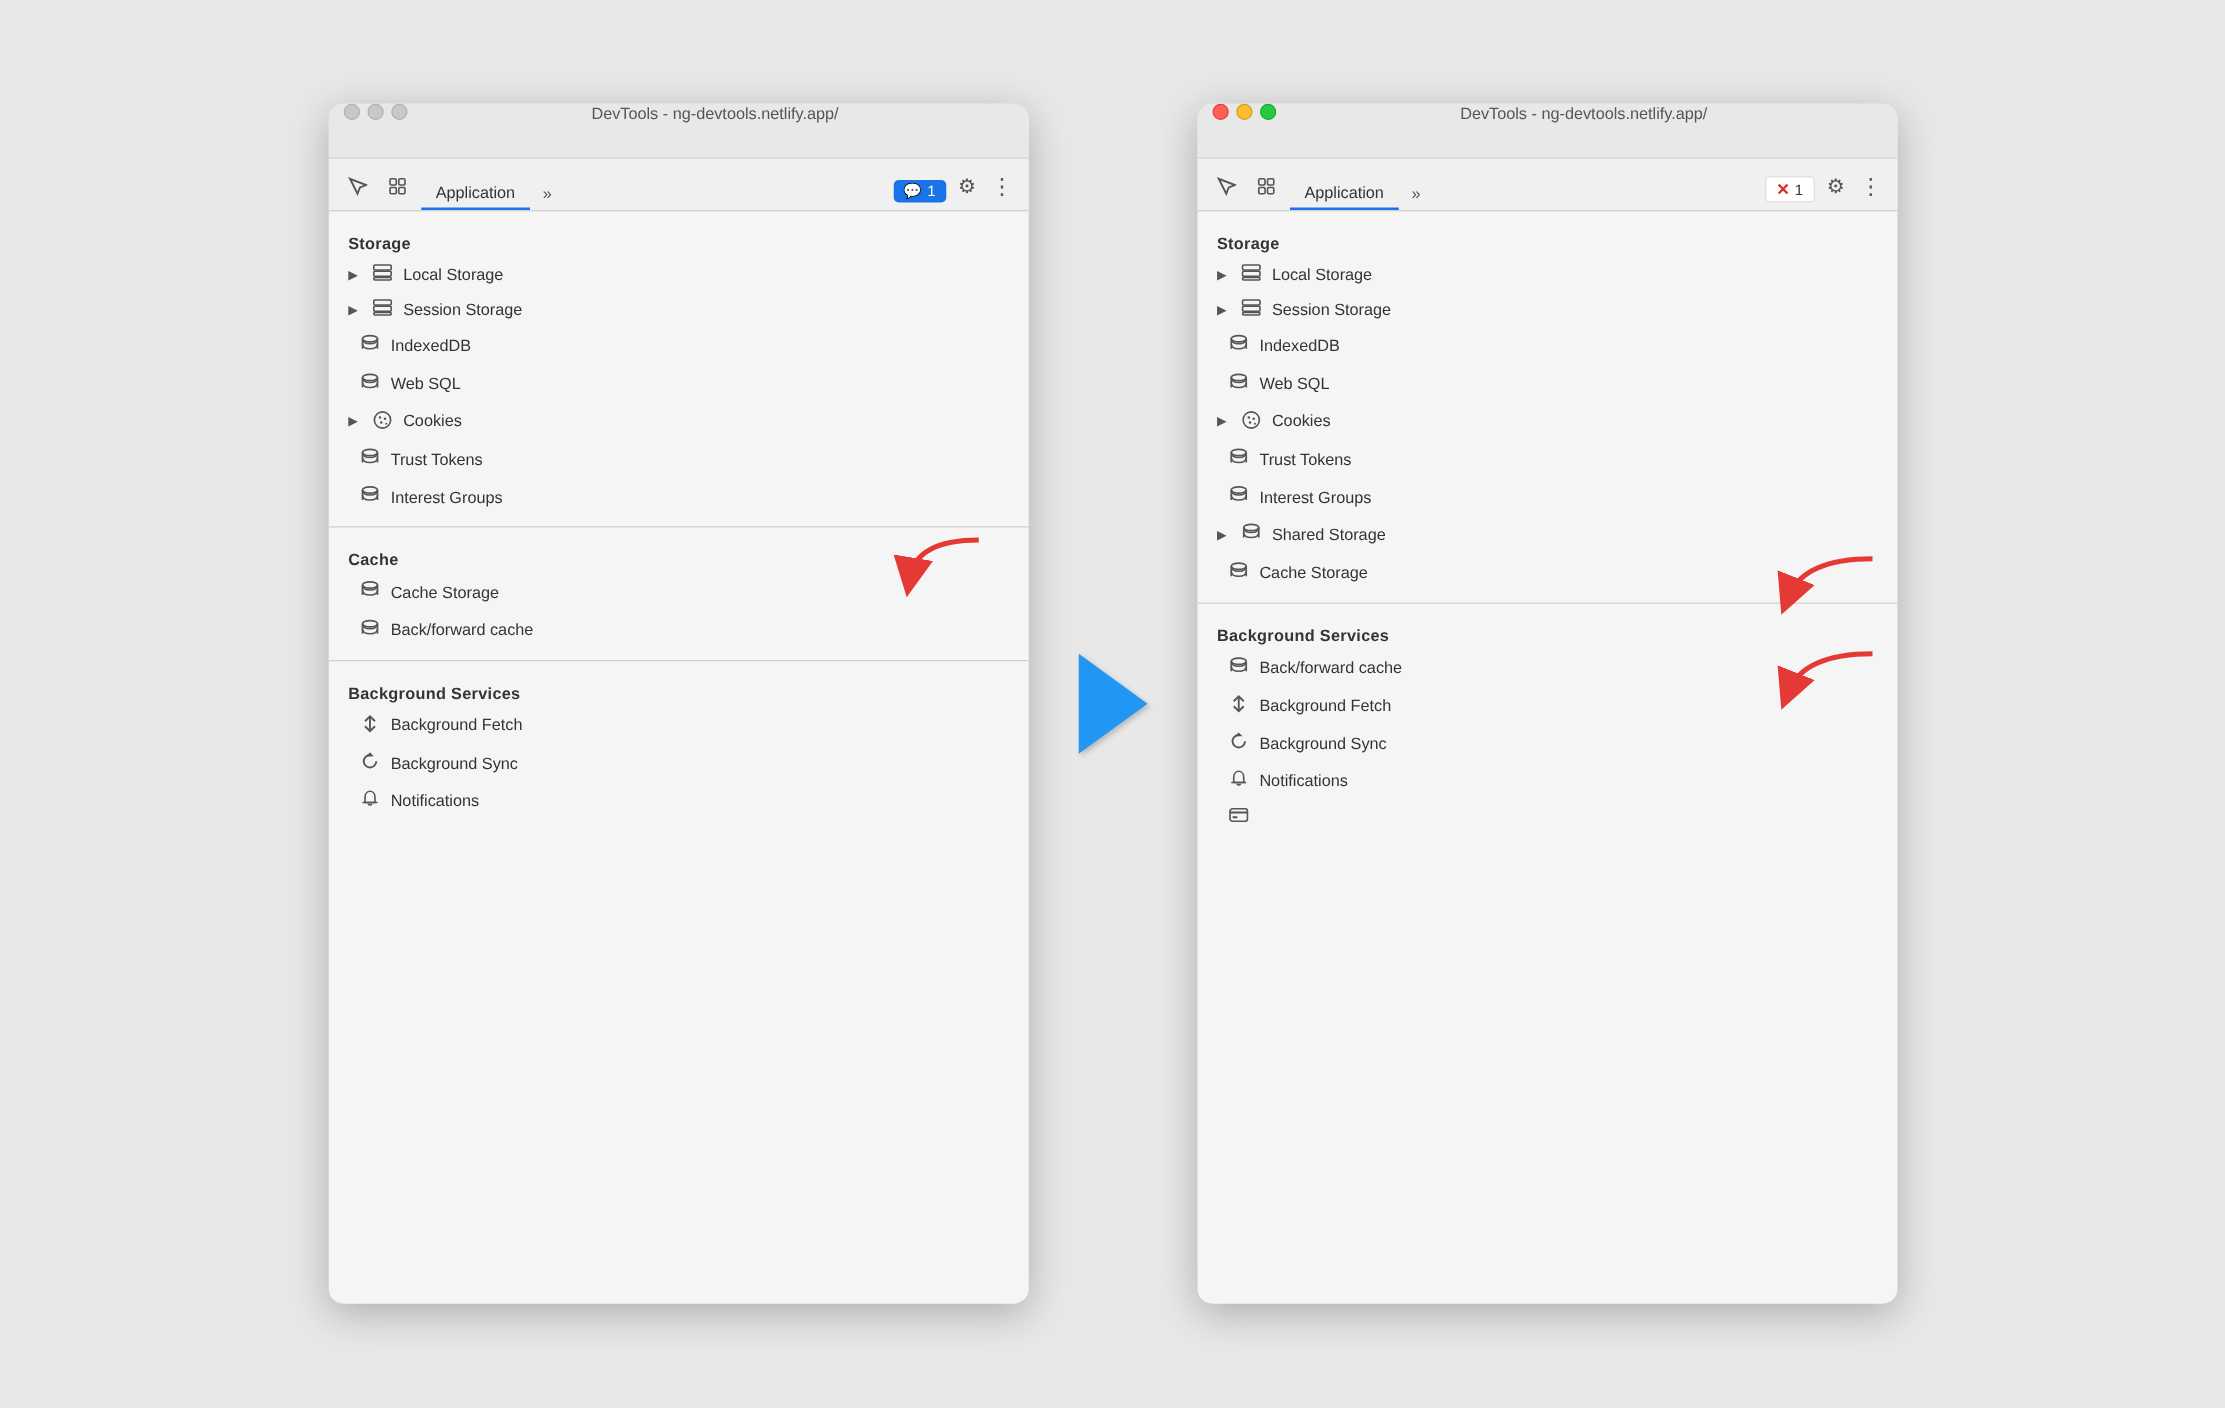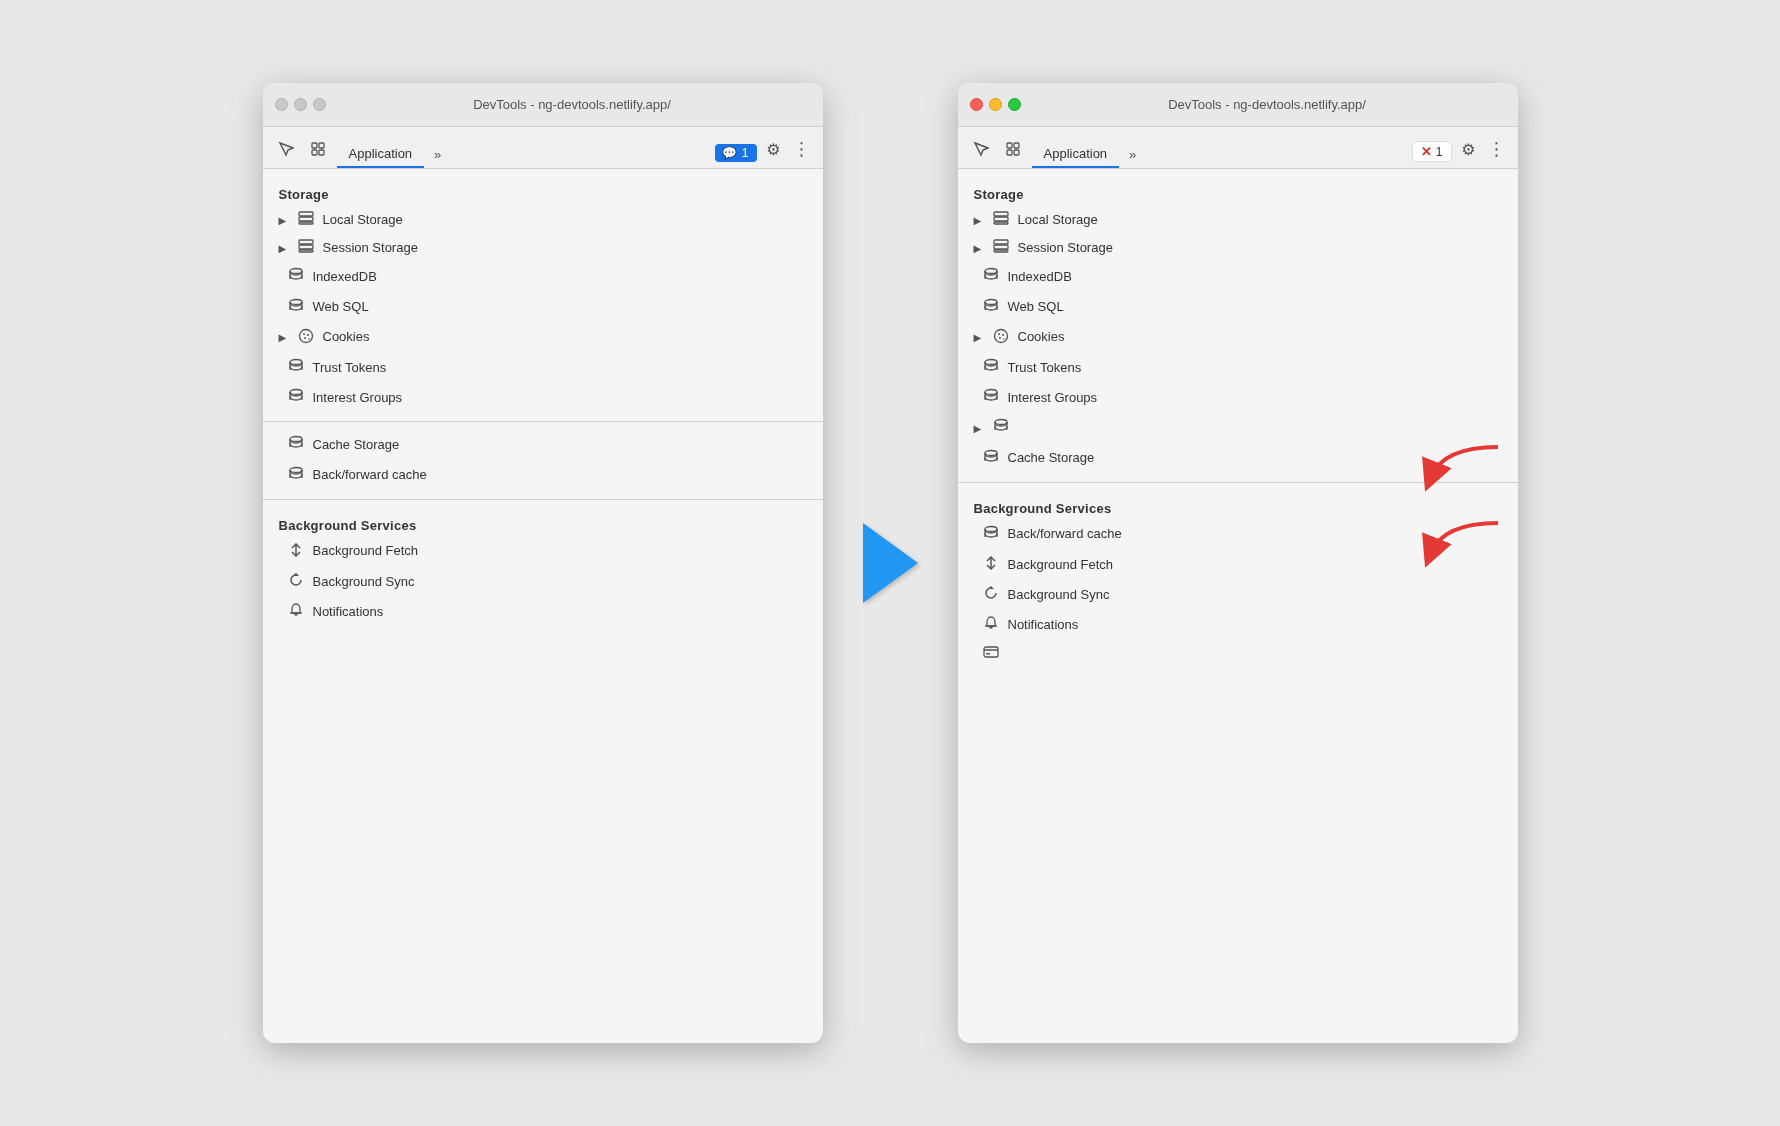--- a/index.html
+++ b/index.html
@@ -26,21 +26,21 @@
       box-shadow: 0 8px 32px rgba(0,0,0,0.25);
       overflow: hidden;
       display: flex;
       flex-direction: column;
     }
     
     .title-bar {
       background: #e8e8e8;
       height: 44px;
       display: flex;
-      align-items: center;
+      align-items: flex-start;
       padding: 0 12px;
       gap: 8px;
       border-bottom: 1px solid #d0d0d0;
       flex-shrink: 0;
     }
     .traffic-lights {
       display: flex;
       gap: 6px;
       align-items: center;
     }
@@ -344,20 +344,34 @@
             <path d="M2 8 Q2 12 8 12 Q14 12 14 8" stroke="#555" stroke-width="1.3" fill="none"></path>
             <path d="M2 4 L2 12" stroke="#555" stroke-width="1.3"></path>
             <path d="M14 4 L14 12" stroke="#555" stroke-width="1.3"></path>
           </svg>
         </span>
         <span class="item-label">Interest Groups</span>
       </div>
 
       <div class="divider"></div>
 
+      <div style="position:relative;">
+        <div class="section-header">Cache</div>
+
+        <div style="position:absolute; right:30px; top:-8px; pointer-events:none;">
+          <svg width="80" height="60" viewBox="0 0 80 60">
+            <defs>
+              <marker id="ah1" markerWidth="8" markerHeight="8" refX="4" refY="4" orient="auto">
+                <path d="M0,0 L8,4 L0,8 Z" fill="#e53935"></path>
+              </marker>
+            </defs>
+            <path d="M70,10 Q20,10 15,40" stroke="#e53935" stroke-width="4" fill="none" marker-end="url(#ah1)"></path>
+          </svg>
+        </div>
+      </div>
 
       <div class="sidebar-item">
         <span class="item-icon">
           <svg width="16" height="16" viewBox="0 0 16 16" fill="none">
             <ellipse cx="8" cy="4" rx="6" ry="2.5" stroke="#555" stroke-width="1.3"></ellipse>
             <path d="M2 4 Q2 8 8 8 Q14 8 14 4" stroke="#555" stroke-width="1.3" fill="none"></path>
             <path d="M2 8 Q2 12 8 12 Q14 12 14 8" stroke="#555" stroke-width="1.3" fill="none"></path>
             <path d="M2 4 L2 12" stroke="#555" stroke-width="1.3"></path>
             <path d="M14 4 L14 12" stroke="#555" stroke-width="1.3"></path>
           </svg>
@@ -556,20 +570,21 @@
           <span class="item-arrow">▶</span>
           <span class="item-icon">
             <svg width="16" height="16" viewBox="0 0 16 16" fill="none">
               <ellipse cx="8" cy="4" rx="6" ry="2.5" stroke="#555" stroke-width="1.3"></ellipse>
               <path d="M2 4 Q2 8 8 8 Q14 8 14 4" stroke="#555" stroke-width="1.3" fill="none"></path>
               <path d="M2 8 Q2 12 8 12 Q14 12 14 8" stroke="#555" stroke-width="1.3" fill="none"></path>
               <path d="M2 4 L2 12" stroke="#555" stroke-width="1.3"></path>
               <path d="M14 4 L14 12" stroke="#555" stroke-width="1.3"></path>
             </svg>
           </span>
+          <span class="item-label">Shared Storage</span>
         </div>
       </div>
 
       <div style="position:relative;">
         <div class="sidebar-item">
           <span class="item-icon">
             <svg width="16" height="16" viewBox="0 0 16 16" fill="none">
               <ellipse cx="8" cy="4" rx="6" ry="2.5" stroke="#555" stroke-width="1.3"></ellipse>
               <path d="M2 4 Q2 8 8 8 Q14 8 14 4" stroke="#555" stroke-width="1.3" fill="none"></path>
               <path d="M2 8 Q2 12 8 12 Q14 12 14 8" stroke="#555" stroke-width="1.3" fill="none"></path>

